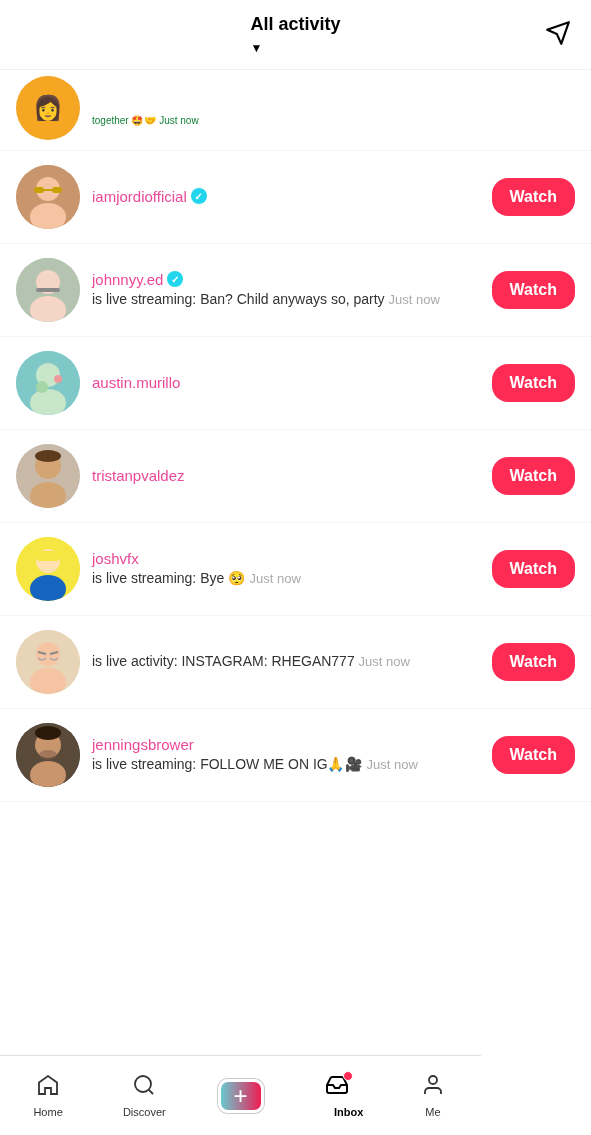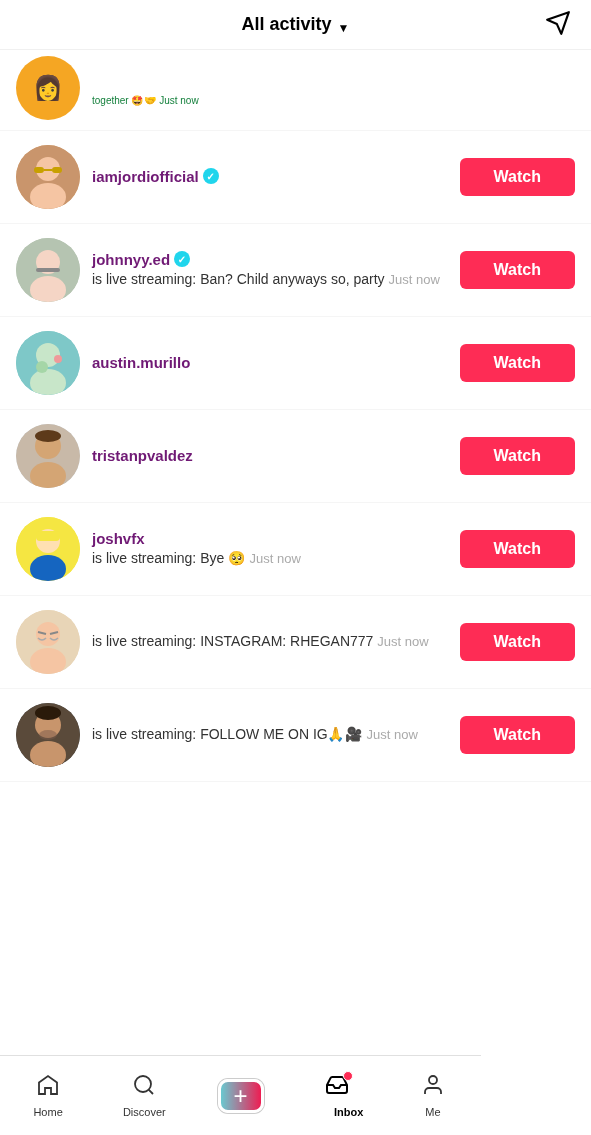--- a/index.html
+++ b/index.html
@@ -19,22 +19,23 @@
       align-items: center;
       padding: 14px 20px;
       position: relative;
       border-bottom: 1px solid #f0f0f0;
     }
     .header-title {
       font-size: 18px;
       font-weight: 700;
       color: #000;
       display: flex;
-      align-items: flex-end;
+      align-items: flex-start;
       gap: 6px;
+      flex-direction: column;
     }
     .header-title .dropdown-arrow {
       font-size: 12px;
       color: #000;
     }
     .header-icon {
       position: absolute;
       right: 20px;
       top: 50%;
       transform: translateY(-50%);
@@ -69,22 +70,22 @@
       flex: 1;
     }
     .username-row {
       display: flex;
       align-items: center;
       gap: 4px;
       margin-bottom: 2px;
     }
     .username {
       font-size: 15px;
-      font-weight: 700;
-      color: #701a75;
+      font-weight: 400;
+      color: #ec4899;
     }
     .verified-badge {
       width: 16px;
       height: 16px;
       background: #20D5EC;
       border-radius: 50%;
       display: inline-flex;
       align-items: center;
       justify-content: center;
       flex-shrink: 0;
@@ -101,22 +102,22 @@
       line-height: 1.4;
     }
     .activity-text .timestamp {
       color: #aaa;
       font-size: 13px;
     }
     .watch-btn {
       background: #FE2C55;
       color: #fff;
       border: none;
-      border-radius: 6px;
-      padding: 10px 34px;
+      border-radius: 16px;
+      padding: 10px 18px;
       font-size: 16px;
       font-weight: 600;
       cursor: pointer;
       flex-shrink: 0;
       white-space: nowrap;
     }
 
     
     .activity-item-partial {
       display: flex;
@@ -348,40 +349,43 @@
 
         <line x1="22" y1="22" x2="30" y2="24" stroke="#888" stroke-width="2"></line>
         <line x1="34" y1="24" x2="42" y2="22" stroke="#888" stroke-width="2"></line>
 
         <path d="M22 28 Q26 32 30 28" stroke="#aaa" stroke-width="1.5" fill="none"></path>
         <path d="M34 28 Q38 32 42 28" stroke="#aaa" stroke-width="1.5" fill="none"></path>
       </svg>
     </div>
     <div class="activity-content">
       <div class="activity-text">
-        <span>is live streaming: INSTAGRAM: RHEGAN777</span>
+        <span>is live activity: INSTAGRAM: RHEGAN777</span>
         <span class="timestamp"> Just now</span>
       </div>
     </div>
     <button class="watch-btn">Watch</button>
   </div>
 
   <div class="activity-item">
     <div class="avatar" style="background:#555;">
       <svg viewBox="0 0 64 64" width="64" height="64">
         <circle cx="32" cy="32" r="32" fill="#5a4a3a"></circle>
         <circle cx="32" cy="22" r="13" fill="#c8956c"></circle>
         <ellipse cx="32" cy="52" rx="18" ry="14" fill="#c8956c"></ellipse>
 
         <ellipse cx="32" cy="32" rx="9" ry="5" fill="#7a5a4a" opacity="0.5"></ellipse>
 
         <ellipse cx="32" cy="10" rx="13" ry="7" fill="#2a1a0a"></ellipse>
       </svg>
     </div>
     <div class="activity-content">
+      <div class="username-row">
+        <span class="username">jenningsbrower</span>
+      </div>
       <div class="activity-text">
         <span>is live streaming: FOLLOW ME ON IG🙏🎥</span>
         <span class="timestamp"> Just now</span>
       </div>
     </div>
     <button class="watch-btn">Watch</button>
   </div>
 
 </div>
 

